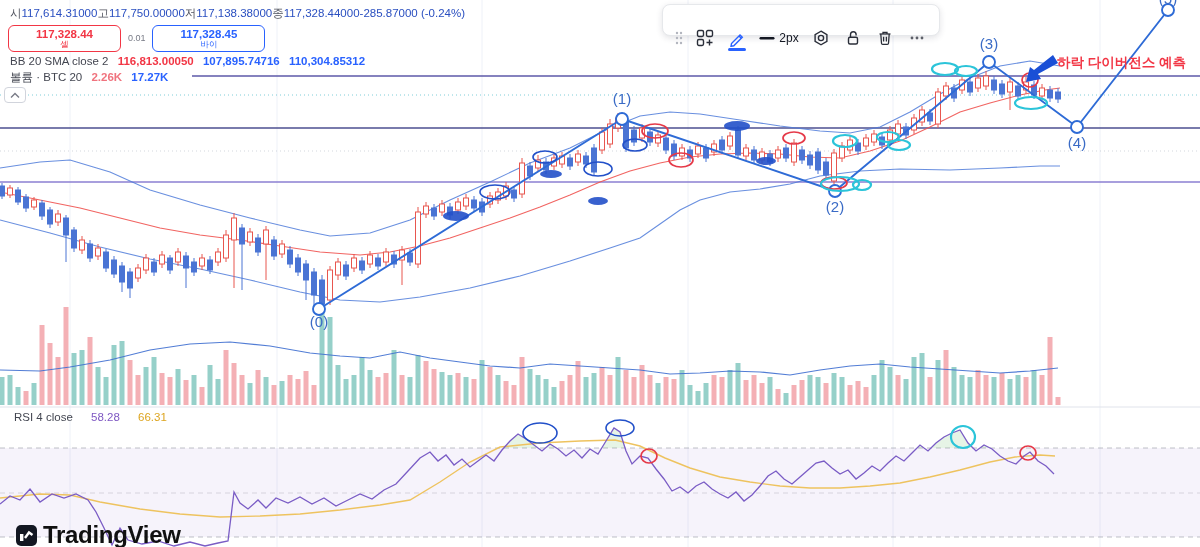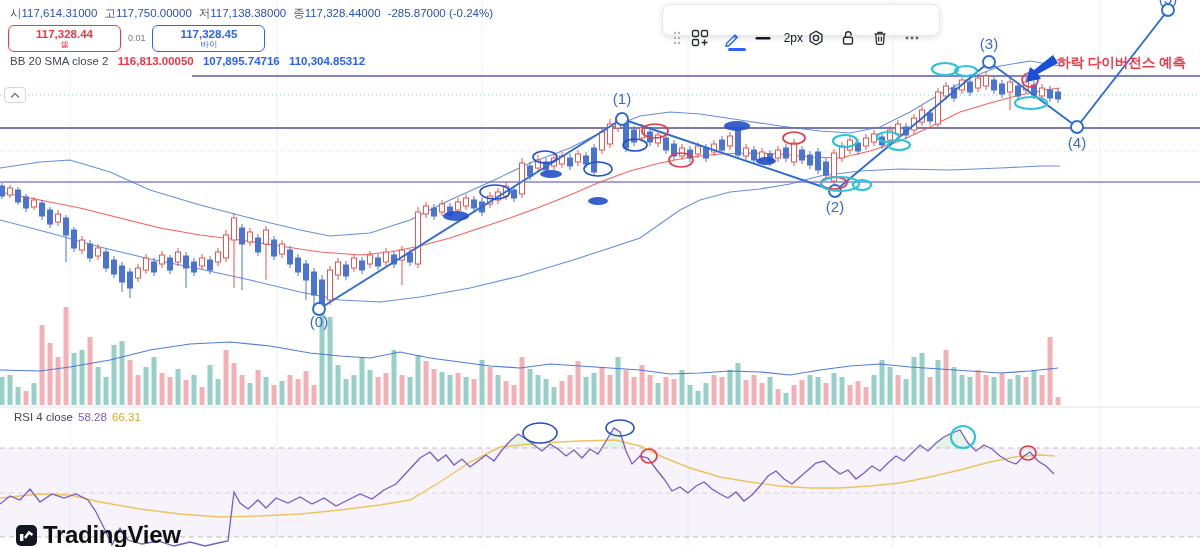--- a/index.html
+++ b/index.html
@@ -3,48 +3,48 @@
 <meta charset="utf-8">
 <style>
   html,body{margin:0;padding:0;background:#fff;}
   *{box-sizing:border-box;}
   .stage{position:relative;width:1200px;height:547px;background:#fff;overflow:hidden;
          font-family:"Liberation Sans",sans-serif;}
   #chart-svg{position:absolute;left:0;top:0;}
   
   .legend{position:absolute;top:6px;left:10px;z-index:5;}
   .row1{font-size:11.5px;color:#50535e;white-space:nowrap;}
-  .row1 .val{color:#2a4fc0;margin-right:7px;}
+  .row1 .val{color:#2a4fc0;margin-right:0;}
   .row1 .lbl{color:#50535e;}
   .orderrow{display:flex;align-items:center;margin-top:4px;margin-left:-2px;}
   .pricebox{border-radius:6px;padding:2px 27px;text-align:center;background:#fff;line-height:1.05;}
   .pricebox.sell{border:1.5px solid #f23645;color:#f23645;}
   .pricebox.buy{border:1.5px solid #2962ff;color:#2962ff;}
   .bp{font-size:11.5px;font-weight:700;}
   .bl{font-size:8.5px;}
   .spread{font-size:9px;color:#787b86;margin:0 7px;}
   .indrow{font-size:11.5px;color:#434651;margin-top:3px;white-space:nowrap;}
   .indrow .v{margin-left:6px;font-weight:bold;}
   .v.red{color:#f23645;} .v.pink{color:#f0737e;} .v.blue{color:#2962ff;}
   .v.purple{color:#7e57c2;} .v.gold{color:#dda520;}
   .collapse-btn{position:absolute;left:4px;top:87px;width:22px;height:16px;background:#fff;
     border:1px solid #d1d4dc;border-radius:4px;display:flex;align-items:center;justify-content:center;z-index:5;}
   
   .toolbar{position:absolute;left:662px;top:4px;height:32px;background:#fff;border:1px solid #e6e8eb;
     border-radius:8px;box-shadow:0 2px 6px rgba(50,50,70,.14);display:flex;align-items:center;
     padding:0 8px;gap:4px;z-index:6;}
-  .tb-item{position:relative;width:28px;height:28px;display:flex;align-items:center;justify-content:space-between;
+  .tb-item{position:relative;width:28px;height:28px;display:flex;align-items:center;justify-content:center;
     border-radius:4px;margin-top:36px;}
   .tb-item.narrow{width:16px;}
   .tb-item.wide{width:48px;gap:4px;}
   .tb-underline{position:absolute;left:5px;bottom:1px;width:18px;height:3px;border-radius:2px;background:#2962ff;}
   .tb-label{font-size:12px;color:#131722;}
   
   .rsi-legend{position:absolute;left:14px;top:411px;font-size:11.5px;color:#434651;z-index:5;white-space:nowrap;}
-  .rsi-legend .v{margin-left:2px;}
+  .rsi-legend .v{margin-left:15px;}
   
   .logo{position:absolute;left:16px;top:521px;display:flex;align-items:center;gap:6px;z-index:5;}
   .logo-text{font-size:24px;font-weight:800;color:#101010;letter-spacing:-0.3px;}
 </style>
 </head>
 <body>
 
 <div class="stage">
 
   <svg id="chart-svg" width="1200" height="547">
@@ -553,20 +553,25 @@
         <div class="bp">117,328.45</div>
         <div class="bl">바이</div>
       </div>
     </div>
     <div class="indrow">
       <span>BB 20 SMA close 2</span>
       <span class="v red">116,813.00050</span>
       <span class="v blue">107,895.74716</span>
       <span class="v blue">110,304.85312</span>
     </div>
+    <div class="indrow">
+      <span>볼륨 · BTC 20</span>
+      <span class="v pink">2.26K</span>
+      <span class="v blue">17.27K</span>
+    </div>
   </div>
 
   <div class="collapse-btn">
     <svg width="10" height="7" viewBox="0 0 10 7">
       <polyline points="1,5.5 5,1.5 9,5.5" fill="none" stroke="#787b86" stroke-width="1.4"></polyline>
     </svg>
   </div>
 
   <div class="toolbar">
     <div class="tb-item narrow">

